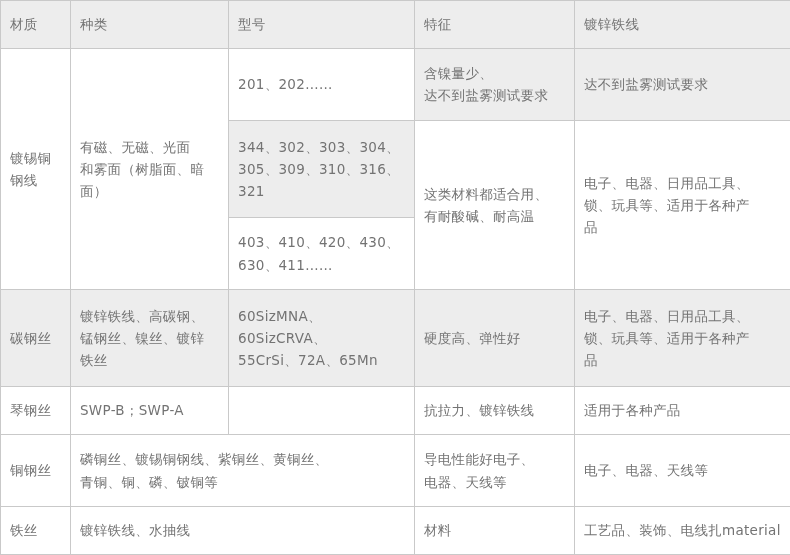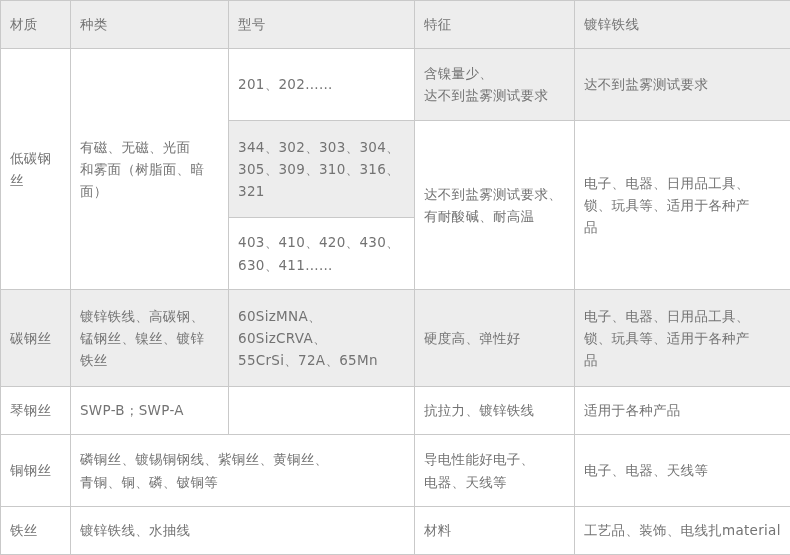--- a/index.html
+++ b/index.html
@@ -76,33 +76,33 @@
 
       <tr>
         <td class="head">材质</td>
         <td class="head">种类</td>
         <td class="head">型号</td>
         <td class="head">特征</td>
         <td class="head">镀锌铁线</td>
       </tr>
 
       <tr>
-        <td class="matcell" rowspan="3">低碳钢丝</td>
+        <td class="matcell" rowspan="3">镀锡铜钢线</td>
         <td class="matcell nowrapish" rowspan="3">有磁、无磁、光面
 和雾面（树脂面、暗
 面）</td>
         <td class="top nowrapish">201、202......</td>
         <td class="shaded nowrapish">含镍量少、
 达不到盐雾测试要求</td>
         <td class="shaded nowrapish">达不到盐雾测试要求</td>
       </tr>
       <tr>
         <td class="shaded nowrapish">344、302、303、304、
 305、309、310、316、321</td>
-        <td class="nowrapish" rowspan="2">达不到盐雾测试要求、
+        <td class="nowrapish" rowspan="2">这类材料都适合用、
 有耐酸碱、耐高温</td>
         <td class="nowrapish" rowspan="2">电子、电器、日用品工具、
 锁、玩具等、适用于各种产
 品</td>
       </tr>
       <tr>
         <td class="nowrapish">403、410、420、430、
 630、411......</td>
       </tr>
 

